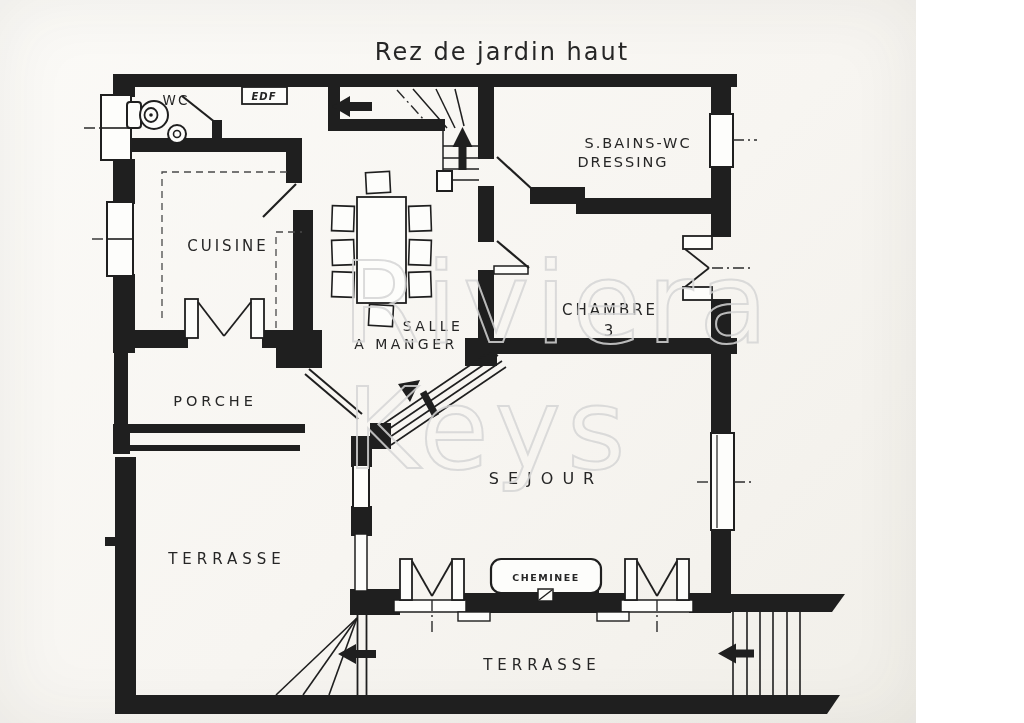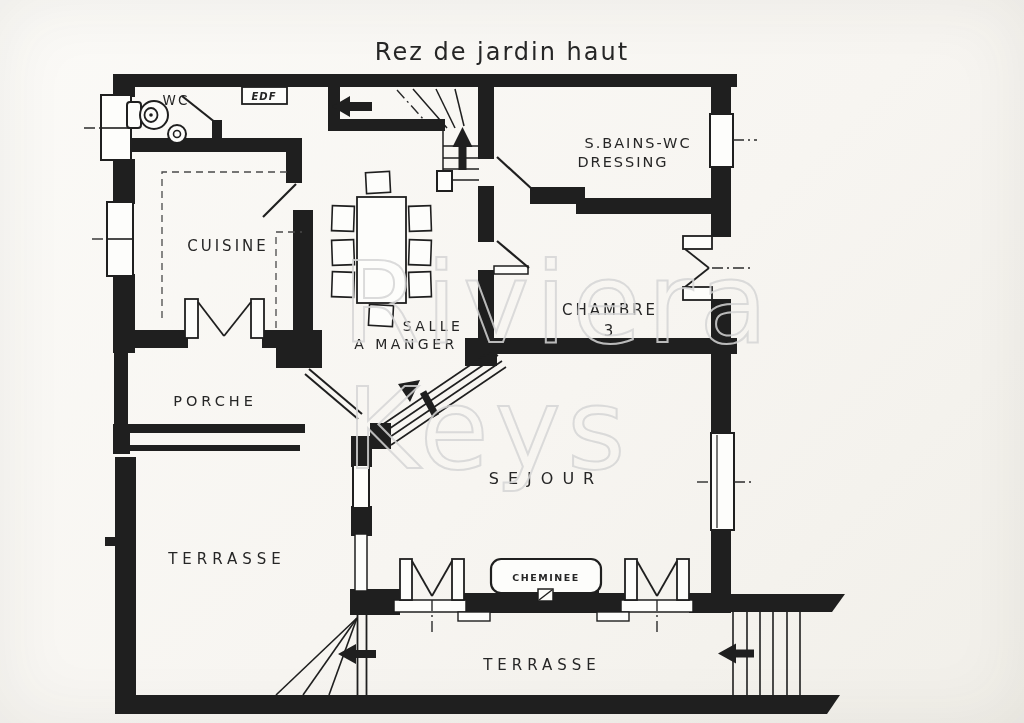--- a/index.html
+++ b/index.html
@@ -1,19 +1,19 @@
 <!DOCTYPE html>
 <html style="--wall: #1f1f1f; --paper: #f7f5f1; --wm: #d6d6d6;"><head>
 <meta charset="utf-8">
 <style>
   :root{ --wall:#1f1f1f; --paper:#f7f5f1; --wm:#d6d6d6; }
   html,body{margin:0;padding:0;}
   body{width:1024px;height:723px;overflow:hidden;background:#fff;}
   .sheet{
-    position:relative;width:1024px;height:723px;
+    position:relative;width:916px;height:723px;
     background:linear-gradient(135deg,#fbfaf7 0%, var(--paper,#f7f5f1) 55%, #f1efe9 100%);
     box-shadow:inset 0 0 70px rgba(60,50,40,0.07);
     font-family:"DejaVu Sans",sans-serif;
   }
   svg{position:absolute;left:0;top:0;}
   .wall{fill:var(--wall,#1f1f1f);stroke:none;}
   .ln{stroke:var(--wall,#1f1f1f);fill:none;}
   .white{fill:#fdfdfb;stroke:var(--wall,#1f1f1f);}
   .dd{stroke:#2b2b2b;fill:none;stroke-width:1.4;stroke-dasharray:11 4 2 4;}
   .dash{stroke:#4a4a4a;fill:none;stroke-width:1.3;stroke-dasharray:7 5;}

